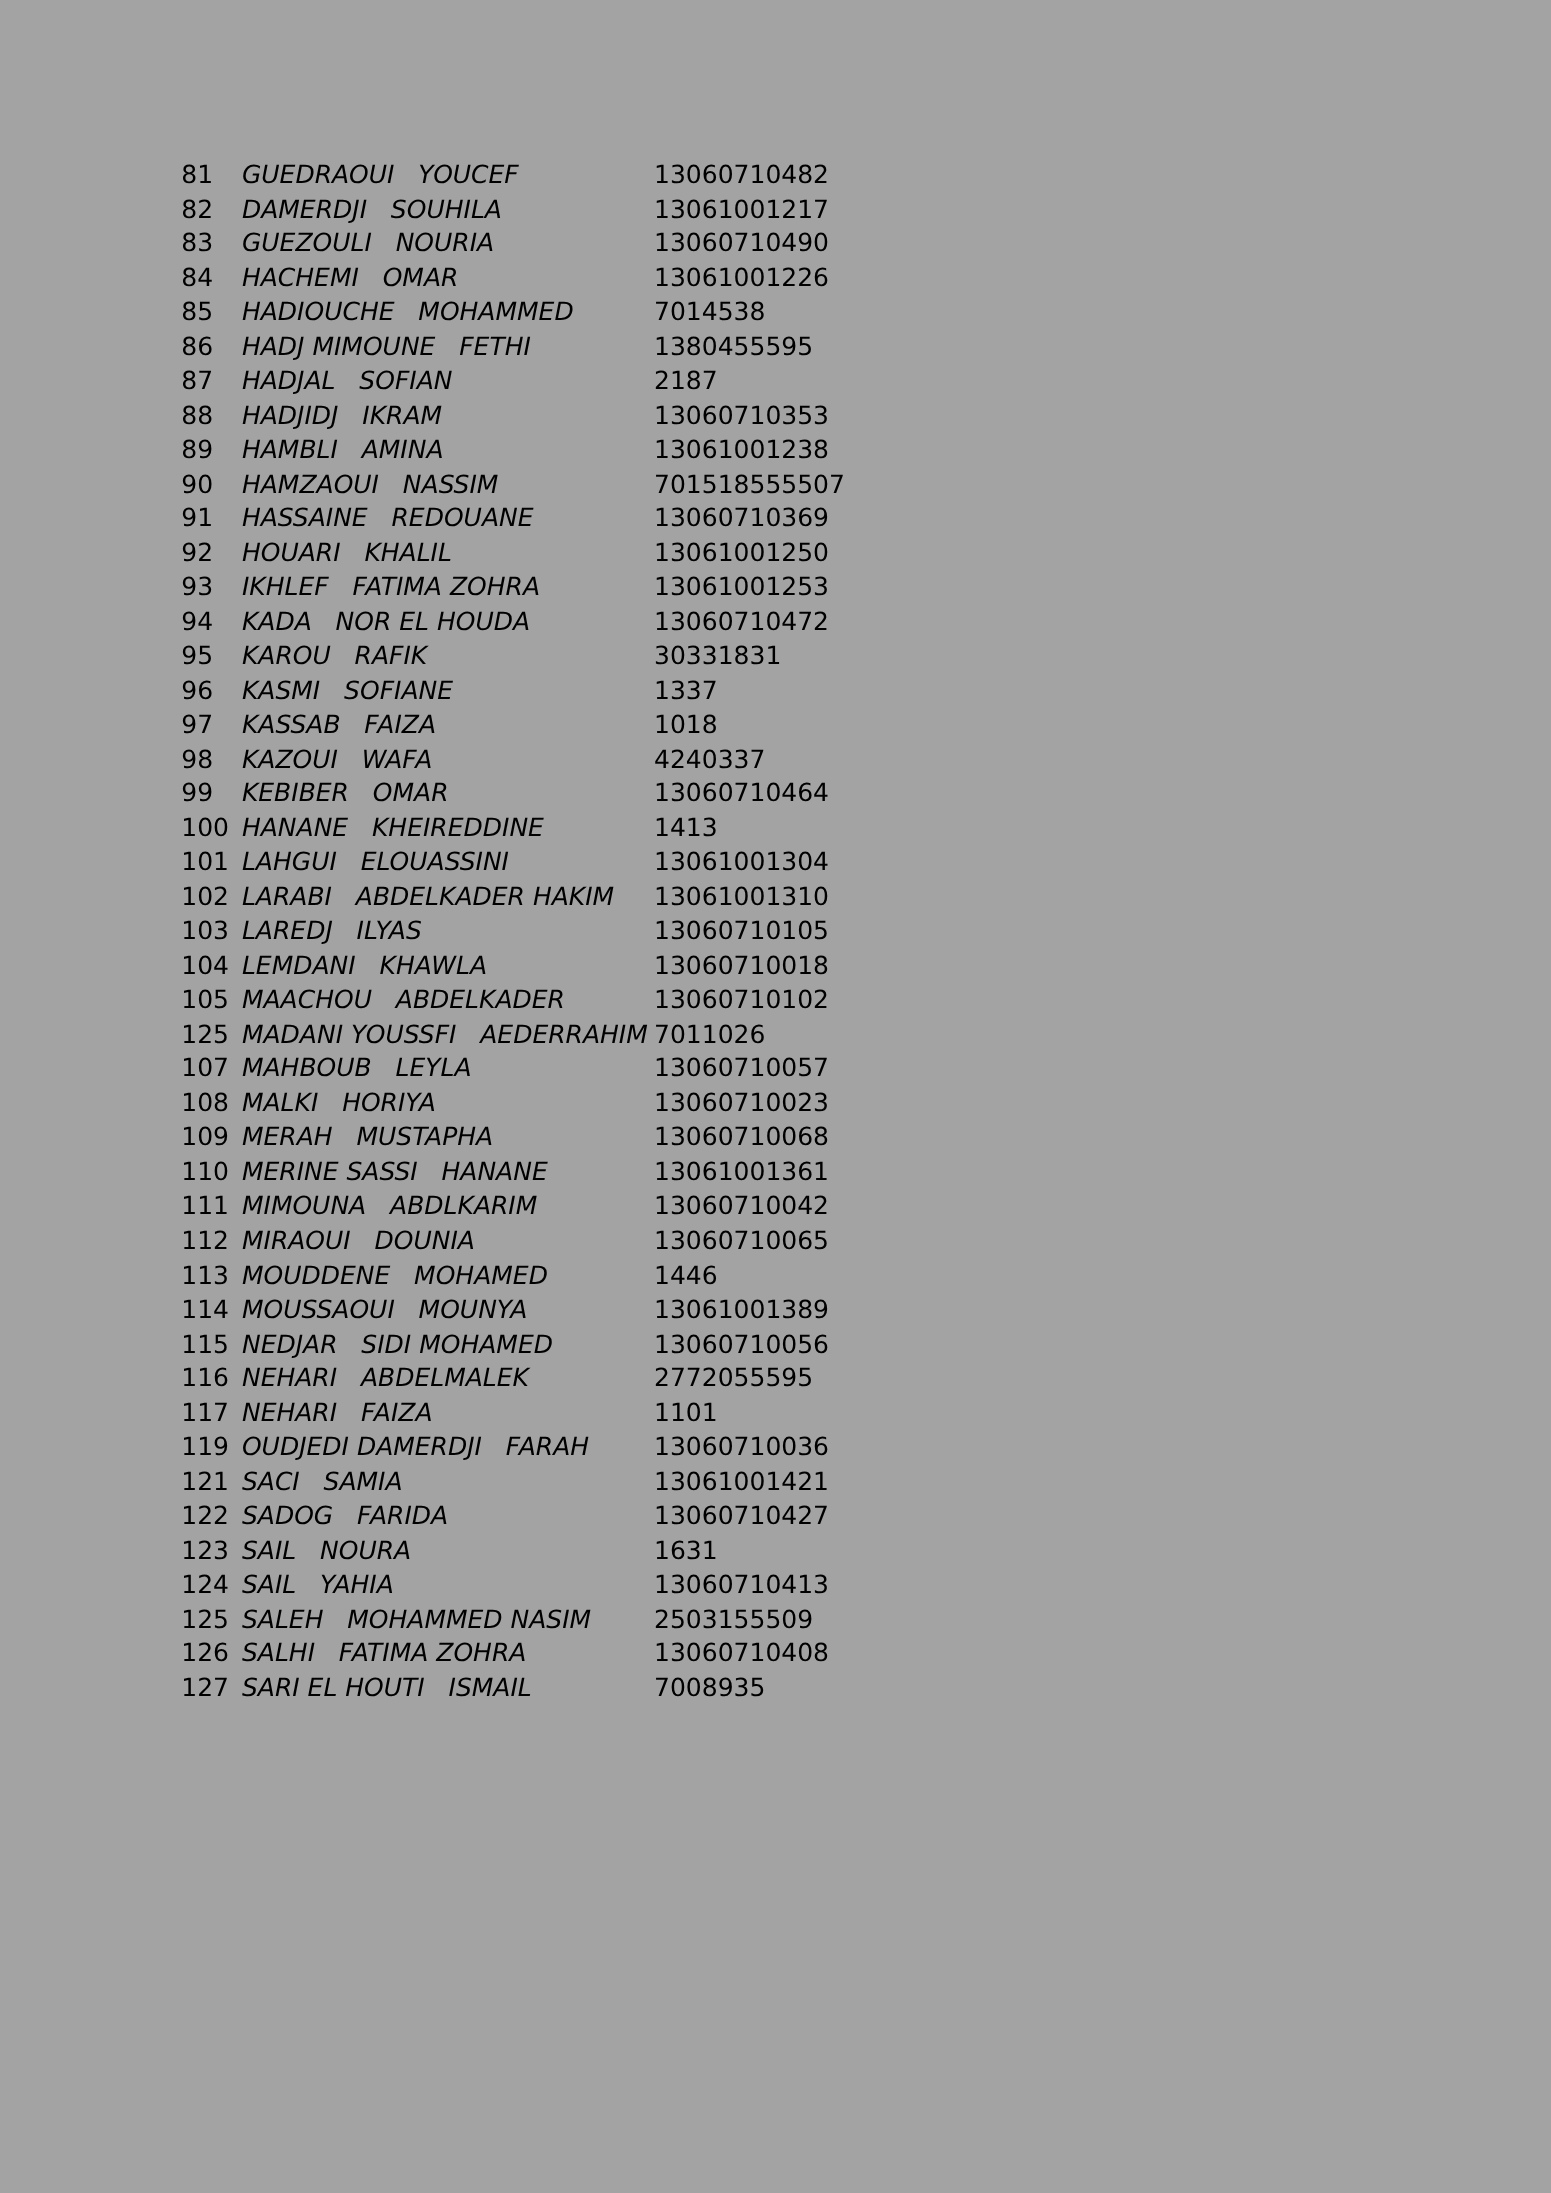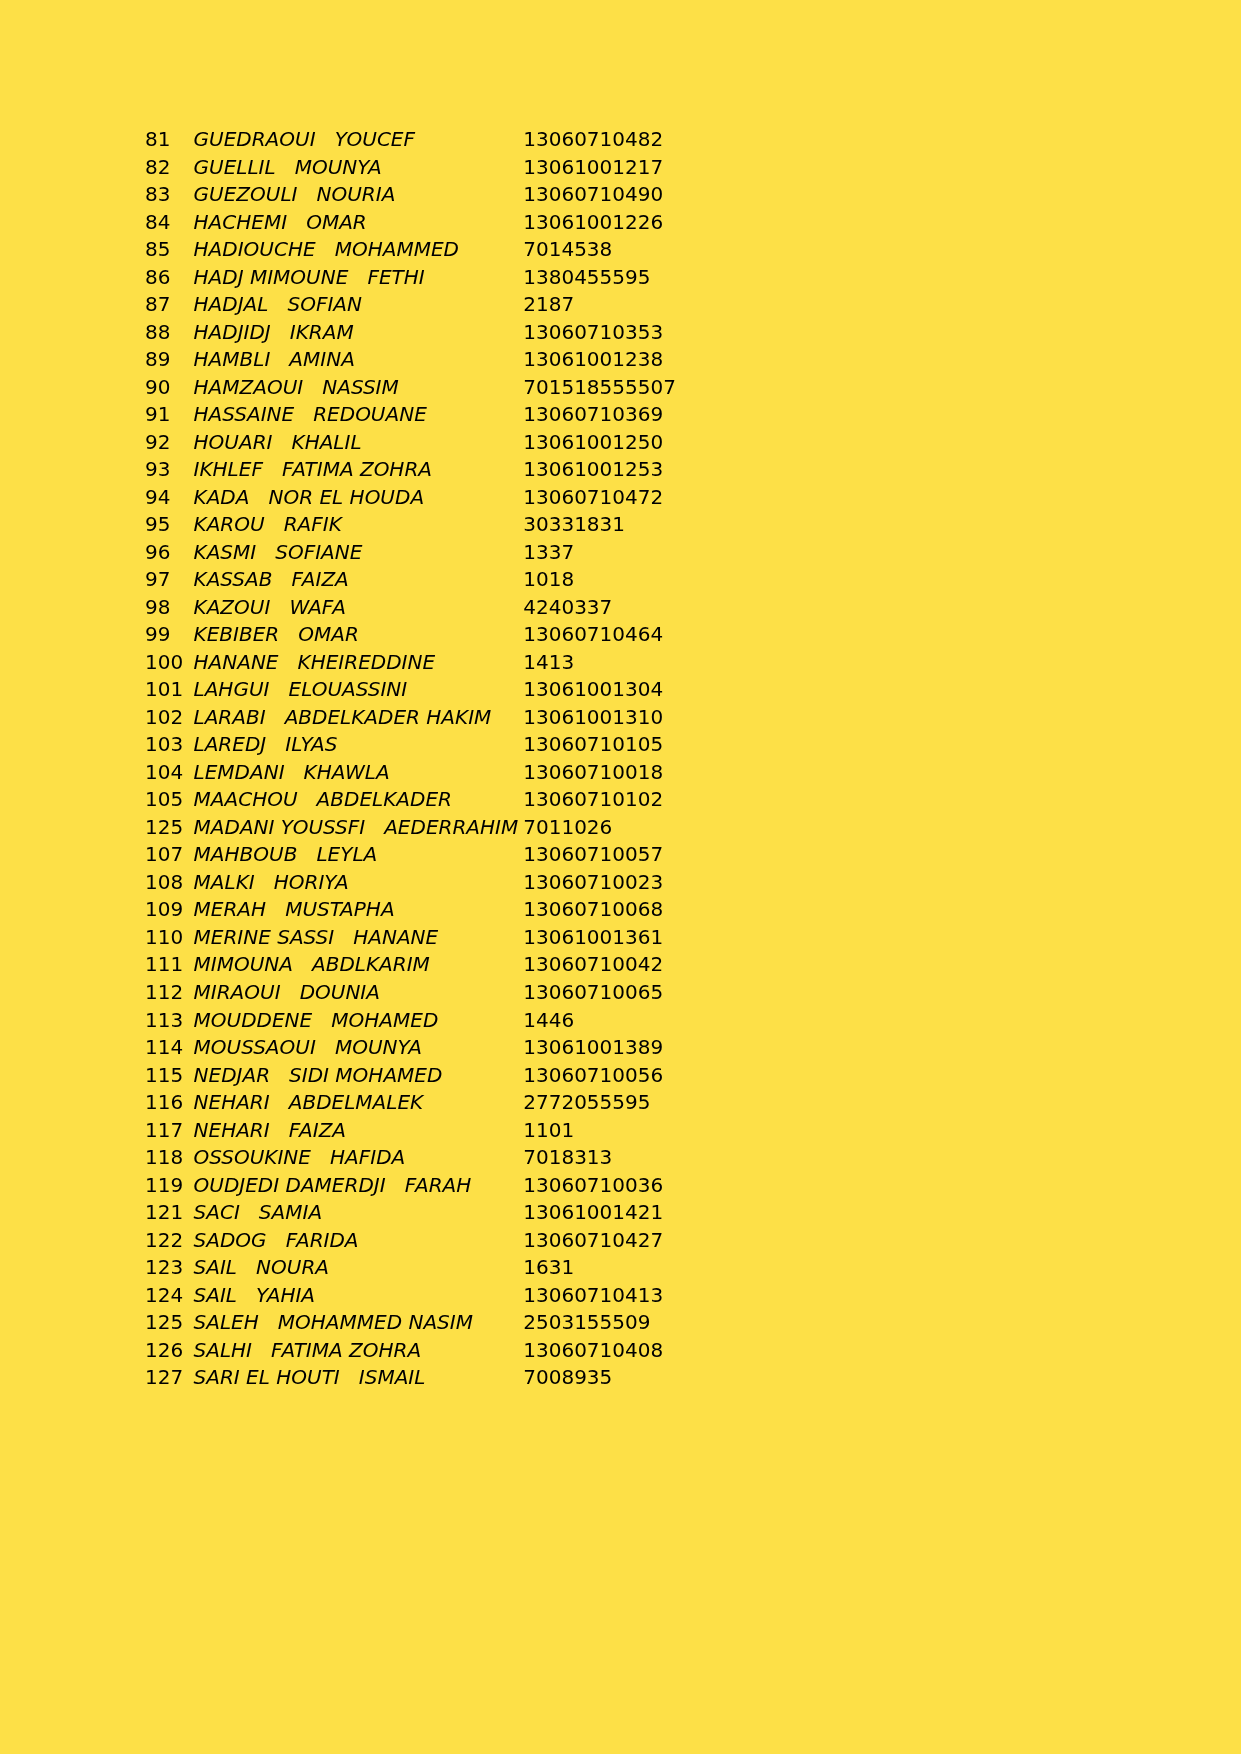--- a/index.html
+++ b/index.html
@@ -11,21 +11,21 @@
     width: 1241px;
     height: 1754px;
     font-family: "DejaVu Sans", "Liberation Sans", sans-serif;
     color: #000000;
     overflow: hidden;
   }
   .page {
     position: relative;
     width: 1241px;
     height: 1754px;
-    background: #fde047;
+    background: #a3a3a3;
     box-sizing: border-box;
   }
   .roster {
     position: absolute;
     left: 0;
     top: 126px;
     width: 1241px;
   }
   .roster-table {
     border-collapse: collapse;
@@ -67,21 +67,21 @@
   <div class="roster">
     <table class="roster-table">
       <tbody>
           <tr class="roster-row">
             <td class="cell col-index">81</td>
             <td class="cell col-name">GUEDRAOUI   YOUCEF</td>
             <td class="cell col-number">13060710482</td>
           </tr>
           <tr class="roster-row">
             <td class="cell col-index">82</td>
-            <td class="cell col-name">GUELLIL   MOUNYA</td>
+            <td class="cell col-name">DAMERDJI   SOUHILA</td>
             <td class="cell col-number">13061001217</td>
           </tr>
           <tr class="roster-row">
             <td class="cell col-index">83</td>
             <td class="cell col-name">GUEZOULI   NOURIA</td>
             <td class="cell col-number">13060710490</td>
           </tr>
           <tr class="roster-row">
             <td class="cell col-index">84</td>
             <td class="cell col-name">HACHEMI   OMAR</td>
@@ -244,25 +244,20 @@
           </tr>
           <tr class="roster-row">
             <td class="cell col-index">116</td>
             <td class="cell col-name">NEHARI   ABDELMALEK</td>
             <td class="cell col-number">2772055595</td>
           </tr>
           <tr class="roster-row">
             <td class="cell col-index">117</td>
             <td class="cell col-name">NEHARI   FAIZA</td>
             <td class="cell col-number">1101</td>
-          </tr>
-          <tr class="roster-row">
-            <td class="cell col-index">118</td>
-            <td class="cell col-name">OSSOUKINE   HAFIDA</td>
-            <td class="cell col-number">7018313</td>
           </tr>
           <tr class="roster-row">
             <td class="cell col-index">119</td>
             <td class="cell col-name">OUDJEDI DAMERDJI   FARAH</td>
             <td class="cell col-number">13060710036</td>
           </tr>
           <tr class="roster-row">
             <td class="cell col-index">121</td>
             <td class="cell col-name">SACI   SAMIA</td>
             <td class="cell col-number">13061001421</td>

